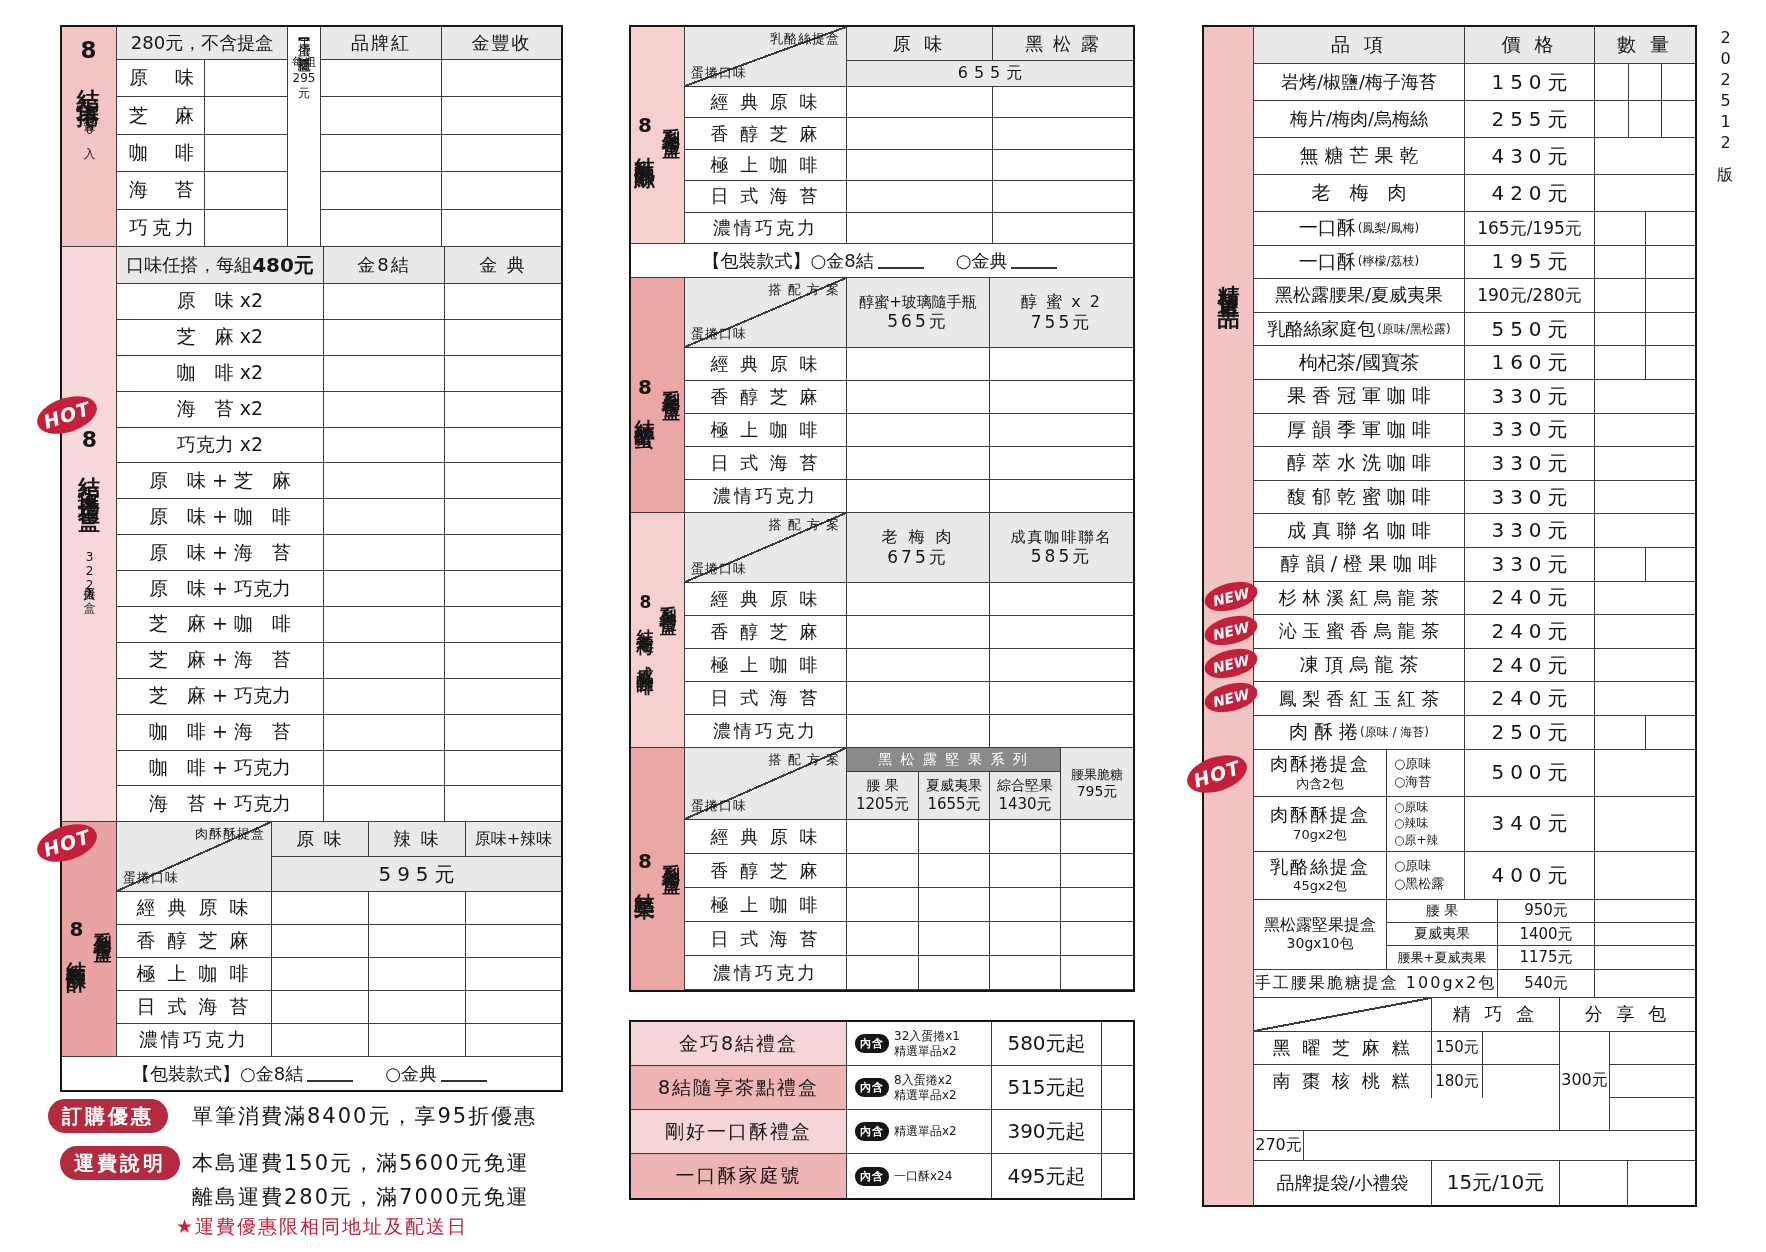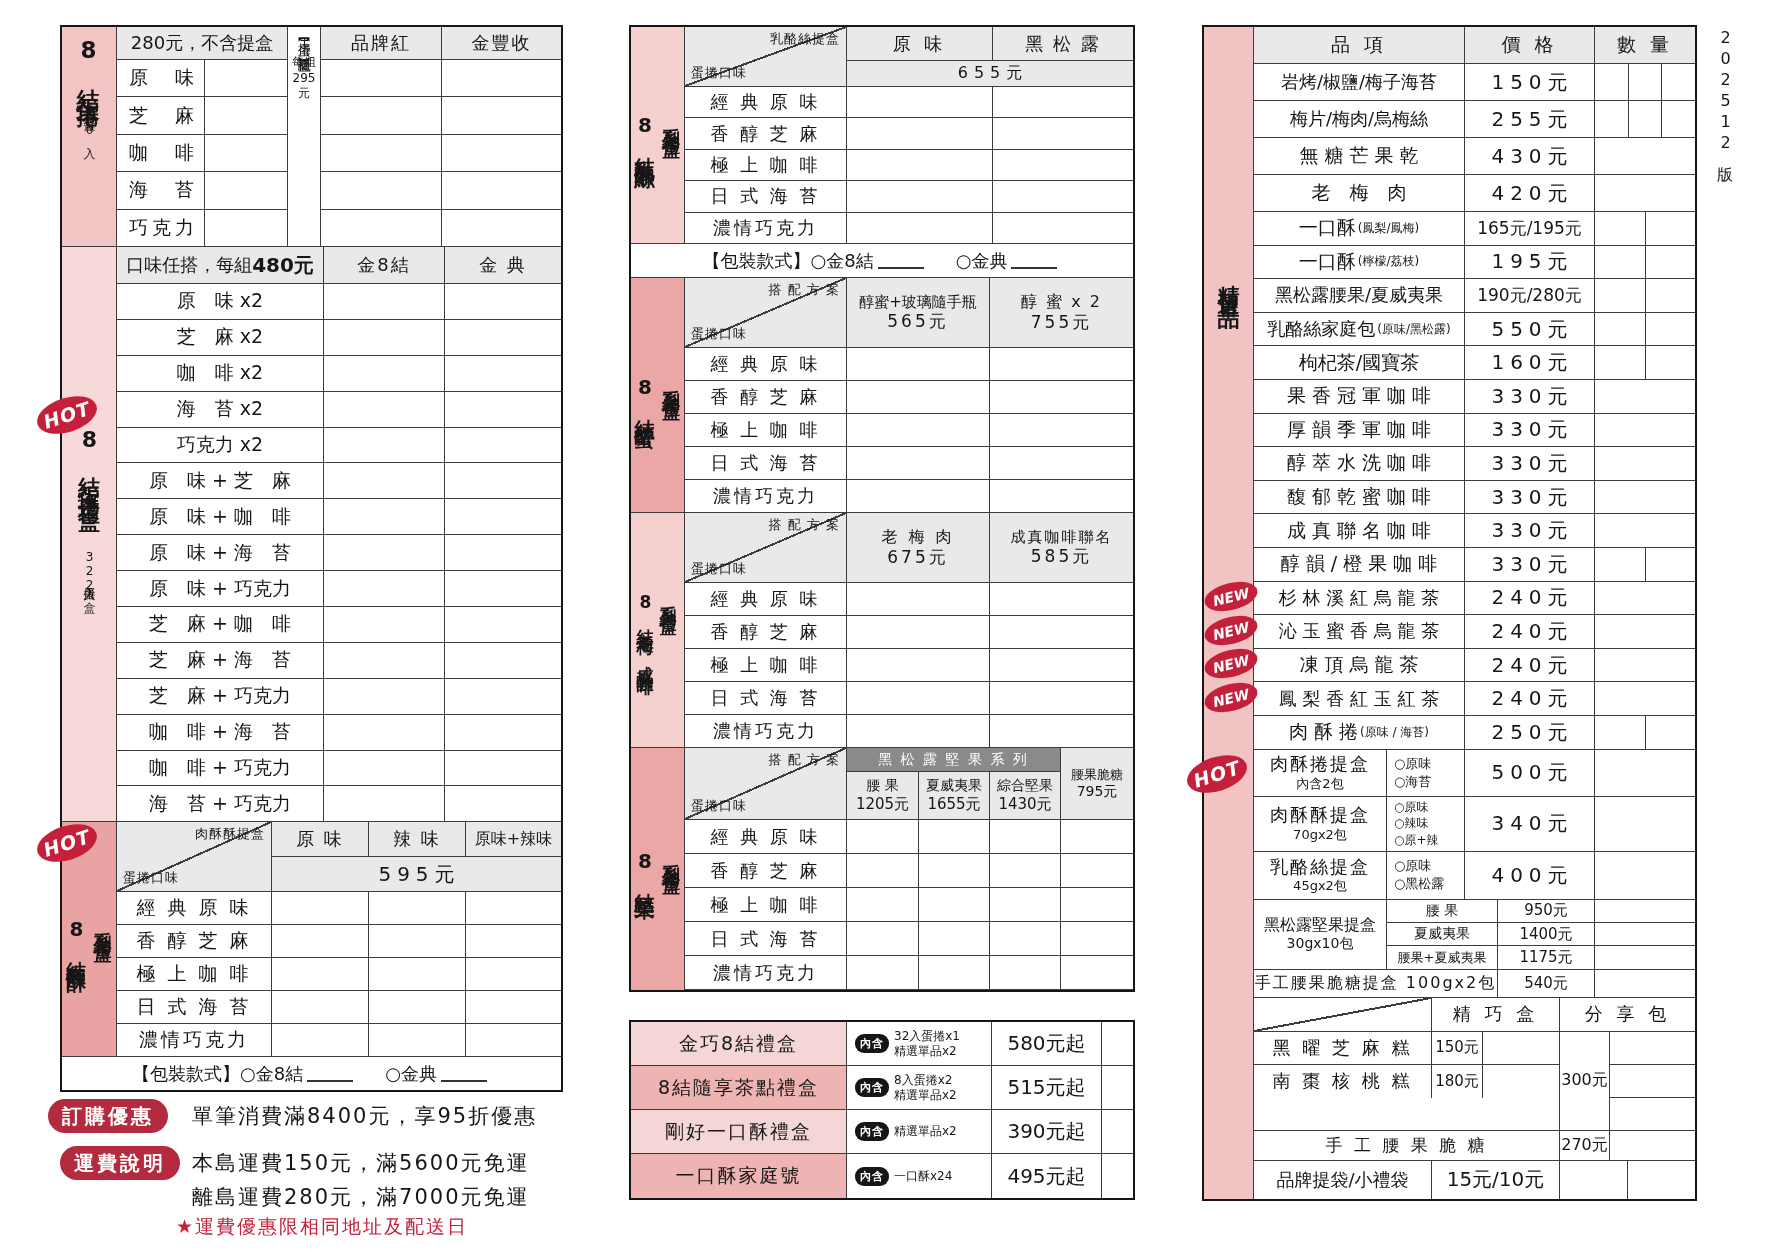--- a/index.html
+++ b/index.html
@@ -730,26 +730,25 @@
       </div>
       <div class="cl t16" style="width:50px">300元</div>
       <div class="vs" style="flex:1">
         <div style="height:33px"></div>
         <div style="height:33px"></div>
         <div style="height:33px"></div>
       </div>
     </div>
 
     <div class="frow" style="height:30px">
-      <div class="cl t17 ls3" style="width:306px">手 工 腰 果 脆 糖</div>
       <div class="cl t16" style="width:50px">270元</div>
       <div class="cl" style="flex:1"></div>
     </div>
 
-    <div class="frow" style="height:38px">
+    <div class="frow" style="height:44px">
       <div class="cl t18" style="width:178px">品牌提袋/小禮袋</div>
       <div class="cl t20" style="width:128px">15元/10元</div>
       <div class="cl" style="width:68px"></div>
       <div class="cl" style="flex:1"></div>
     </div>
   </div>
 </div>
 
 <div class="newb" style="left:1204px;top:583px">NEW</div>
 <div class="newb" style="left:1204px;top:617px">NEW</div>

